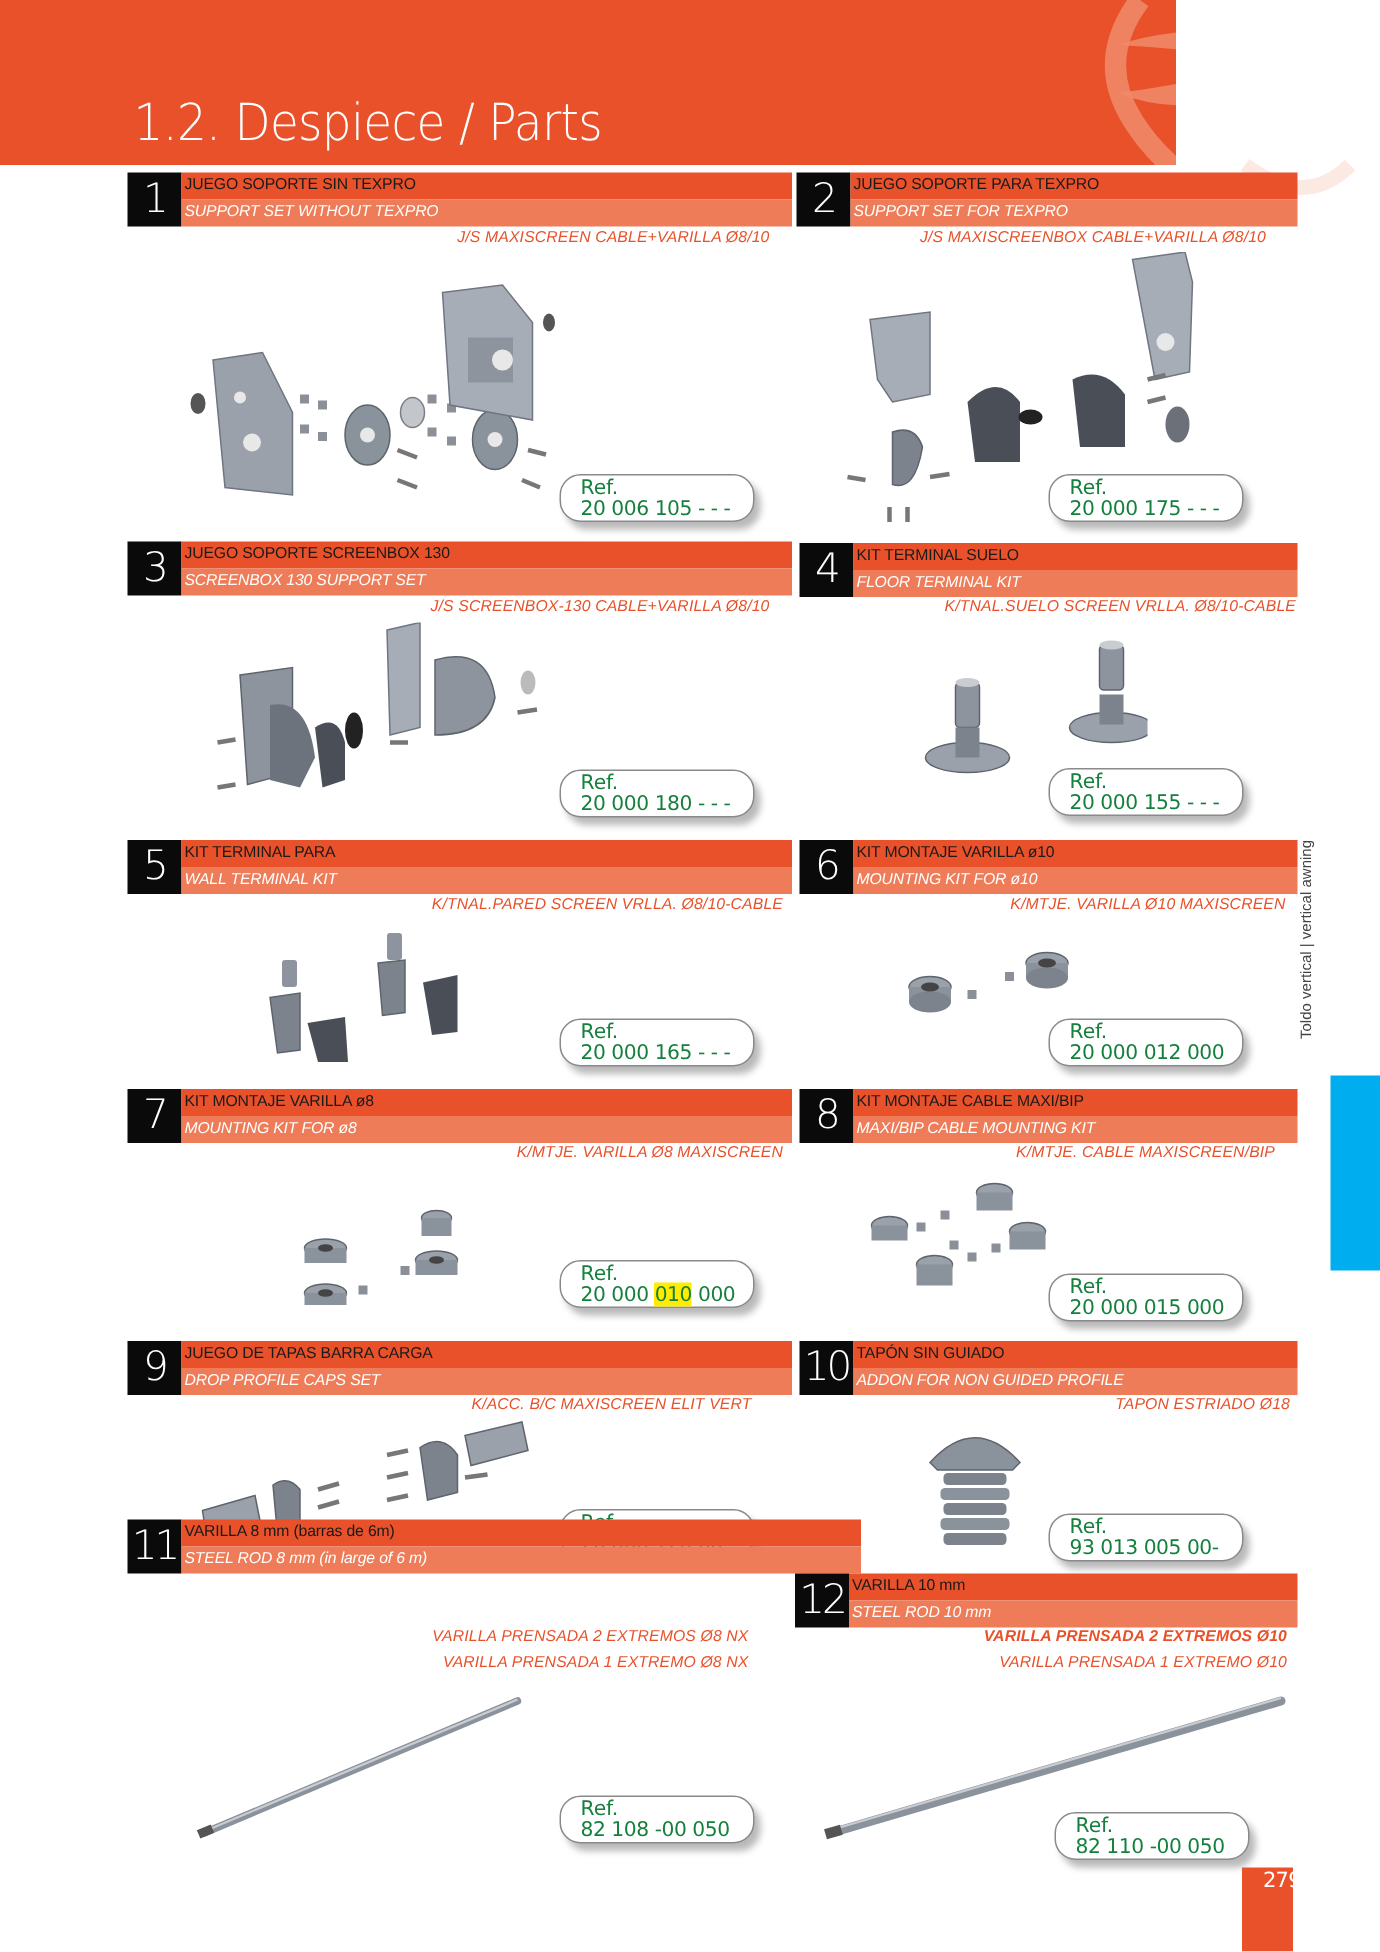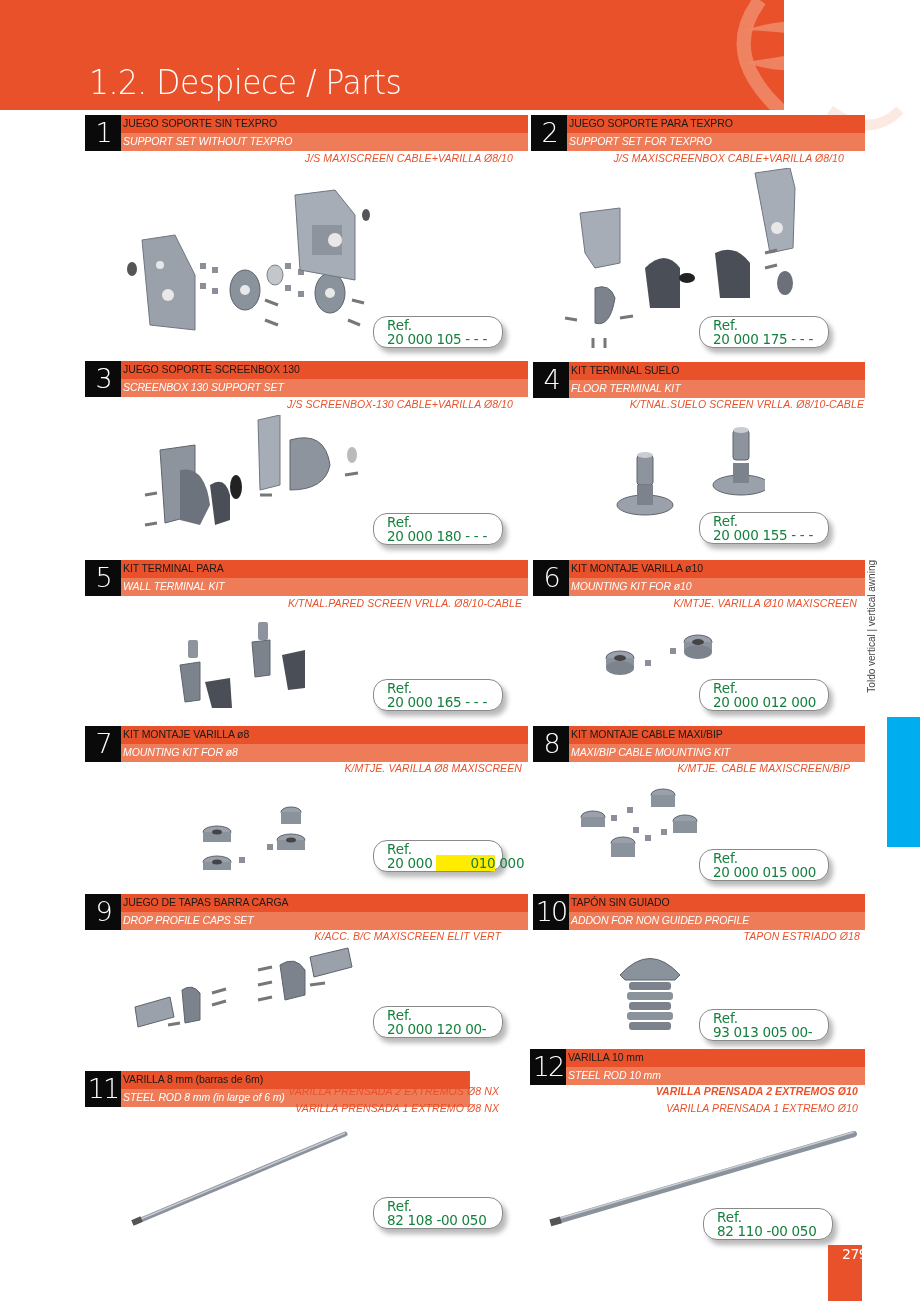--- a/index.html
+++ b/index.html
@@ -16,21 +16,21 @@
   .item-num { position: absolute; left: 0; top: 0; width: 36px; height: 36px; background: #0a0a0a; color: #ffffff; font-family: "DejaVu Sans", sans-serif; font-size: 27px; font-weight: 300; line-height: 36px; text-align: center; letter-spacing: -2px; }
   .item-band-top { position: absolute; left: 36px; top: 0; right: 0; height: 18px; background: #e8512a; }
   .item-band-bot { position: absolute; left: 36px; top: 18px; right: 0; height: 18px; background: #ee7c58; }
   .item-es { position: absolute; left: 38px; top: 2px; font-size: 10.5px; color: #1a1a1a; white-space: nowrap; letter-spacing: -0.1px; }
   .item-en { position: absolute; left: 38px; top: 20px; font-size: 10.5px; color: #ffffff; font-style: italic; white-space: nowrap; letter-spacing: -0.1px; }
   .item-code { position: absolute; font-size: 10.5px; color: #e8512a; font-style: italic; white-space: nowrap; text-align: right; letter-spacing: 0.1px; }
 
   .ref { position: absolute; width: 130px; height: 32px; border: 1.5px solid #8a8a8a; border-radius: 14px; background: #ffffff; box-shadow: 4px 5px 5px rgba(0,0,0,0.28); padding: 1px 0 0 13px; font-size: 13.5px; line-height: 14px; color: #15803d; font-family: "DejaVu Sans", sans-serif; }
   .ref .l1 { display: block; }
   .ref .l2 { display: block; white-space: nowrap; letter-spacing: -0.3px; }
-  .hl { background: #ffec00; padding-left: 34px; }
+  .hl { background: #ffec00; }
 
   .product { position: absolute; }
 
   .side-label { position: absolute; left: 866px; top: 560px; width: 16px; height: 160px; }
   .side-label span { position: absolute; left: 0; top: 0; transform: rotate(-90deg) translate(-160px, 0); transform-origin: left top; white-space: nowrap; font-size: 10px; color: #444; width: 160px; text-align: right; }
   .side-tab { position: absolute; left: 887px; top: 717px; width: 33px; height: 130px; background: #00aeef; }
   .page-num { position: absolute; left: 828px; top: 1245px; width: 34px; height: 56px; background: #e8512a; color: #ffffff; font-size: 14px; font-family: "DejaVu Sans", sans-serif; padding-top: 1px; padding-left: 14px; letter-spacing: -0.5px; }
 </style>
 </head>
 <body>
@@ -77,21 +77,21 @@
   <rect x="192" y="40" width="30" height="30" fill="#8e949d"></rect>
   <circle cx="215" cy="55" r="7" fill="#e8e8e8"></circle>
   <ellipse cx="246" cy="30" rx="4" ry="6" fill="#555"></ellipse>
   <line x1="145" y1="115" x2="158" y2="120" stroke="#777" stroke-width="3"></line>
   <line x1="145" y1="135" x2="158" y2="140" stroke="#777" stroke-width="3"></line>
   <line x1="232" y1="115" x2="244" y2="118" stroke="#777" stroke-width="3"></line>
   <line x1="228" y1="135" x2="240" y2="140" stroke="#777" stroke-width="3"></line>
 </svg>
 <div class="ref" style="left:373px; top:316px;">
   <span class="l1">Ref.</span>
-  <span class="l2">20 000 105 - - -</span>
+  <span class="l2">20 006 105 - - -</span>
 </div>
 
 <div class="item-head" style="left:531px; top:115px; width:334px;">
   <div class="item-num">2</div>
   <div class="item-band-top"></div>
   <div class="item-band-bot"></div>
   <div class="item-es">JUEGO SOPORTE PARA TEXPRO</div>
   <div class="item-en">SUPPORT SET FOR TEXPRO</div>
 </div>
 <div class="item-code" style="right:76px; top:152px;">J/S MAXISCREENBOX CABLE+VARILLA Ø8/10</div>
@@ -307,21 +307,21 @@
   <rect x="12" y="42" width="46" height="8" rx="3" fill="#8a929c"></rect>
   <rect x="14" y="52" width="42" height="8" rx="3" fill="#7c838c"></rect>
   <rect x="12" y="62" width="46" height="8" rx="3" fill="#8a929c"></rect>
   <rect x="14" y="72" width="42" height="8" rx="3" fill="#7c838c"></rect>
 </svg>
 <div class="ref" style="left:699px; top:1009px;">
   <span class="l1">Ref.</span>
   <span class="l2">93 013 005 00-</span>
 </div>
 
-<div class="item-head" style="left:85px; top:1071px; width:385px;">
+<div class="item-head" style="left:85px; top:1013px; width:489px;">
   <div class="item-num">11</div>
   <div class="item-band-top"></div>
   <div class="item-band-bot"></div>
   <div class="item-es"> VARILLA 8 mm   (barras de 6m)</div>
   <div class="item-en"> STEEL ROD 8 mm (in large of 6 m)</div>
 </div>
 <div class="item-code" style="right:421px; top:1085px;">VARILLA PRENSADA 2 EXTREMOS Ø8 NX</div>
 <div class="item-code" style="right:421px; top:1102px;">VARILLA PRENSADA 1 EXTREMO Ø8 NX</div>
 <svg class="product" style="left:130px; top:1130px;" width="220" height="100" viewBox="0 0 220 100">
   <line x1="6" y1="92" x2="215" y2="4" stroke="#8a929c" stroke-width="5" stroke-linecap="round"></line>

